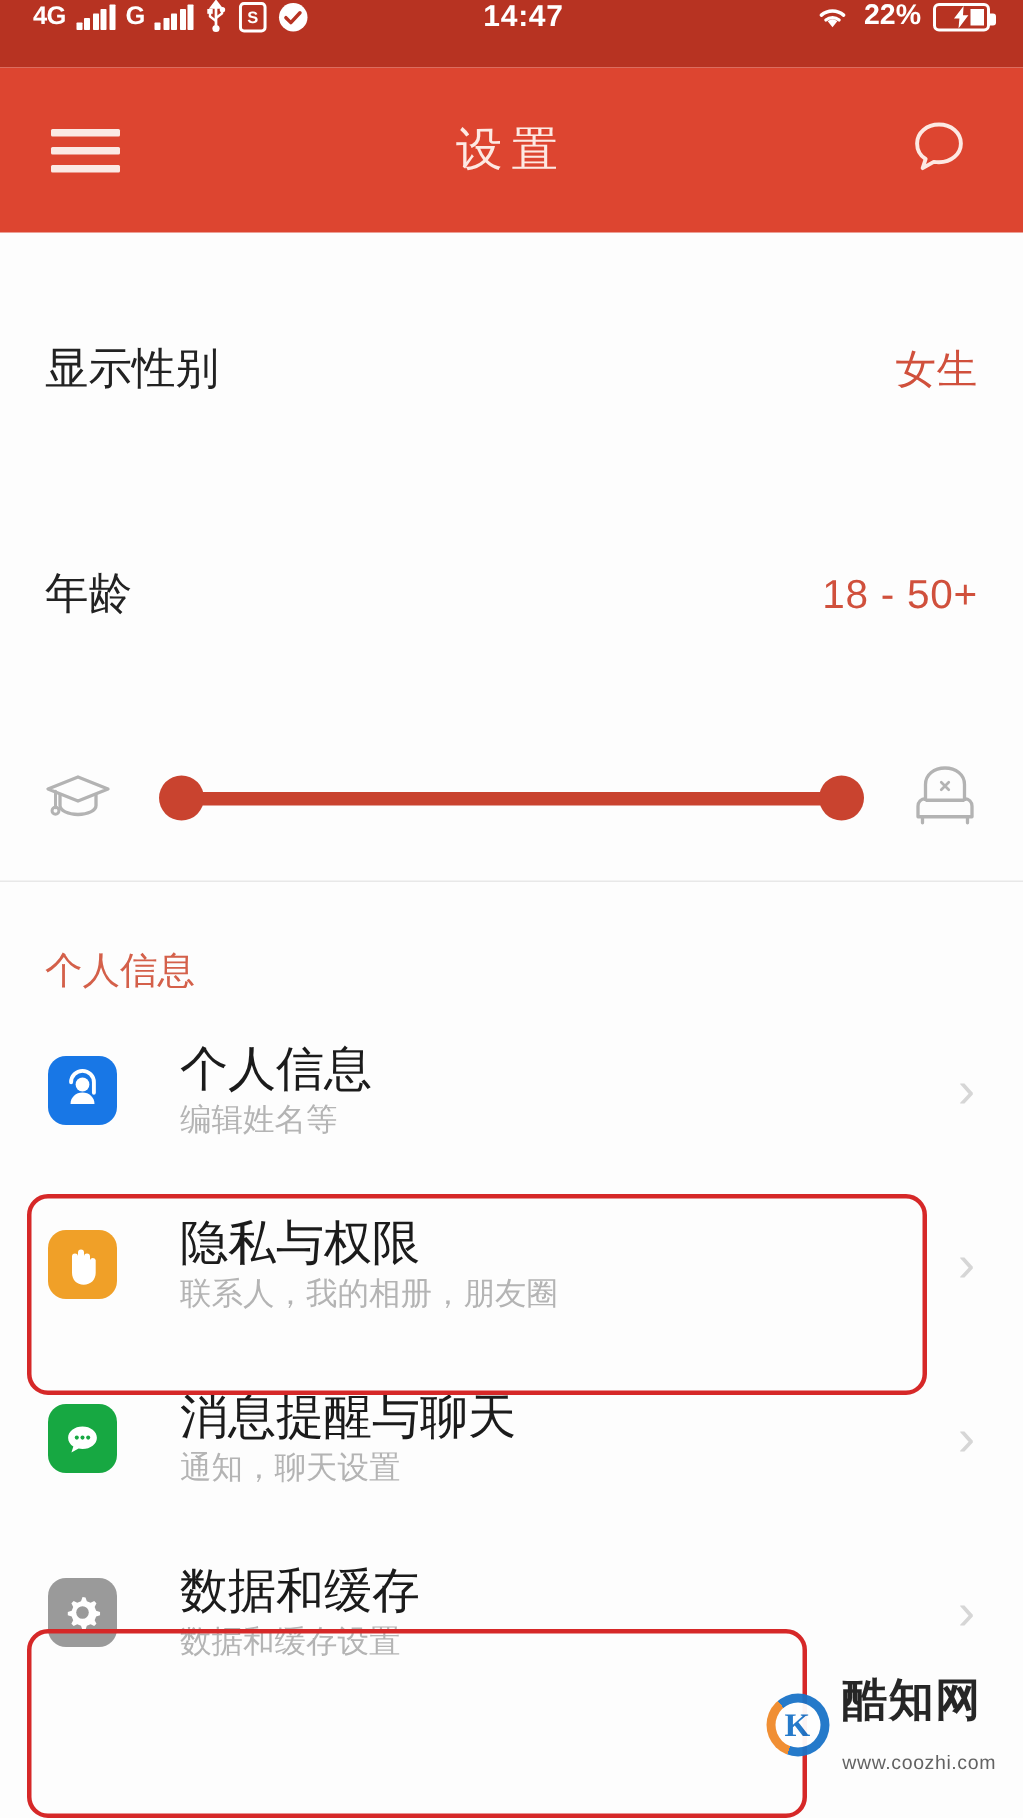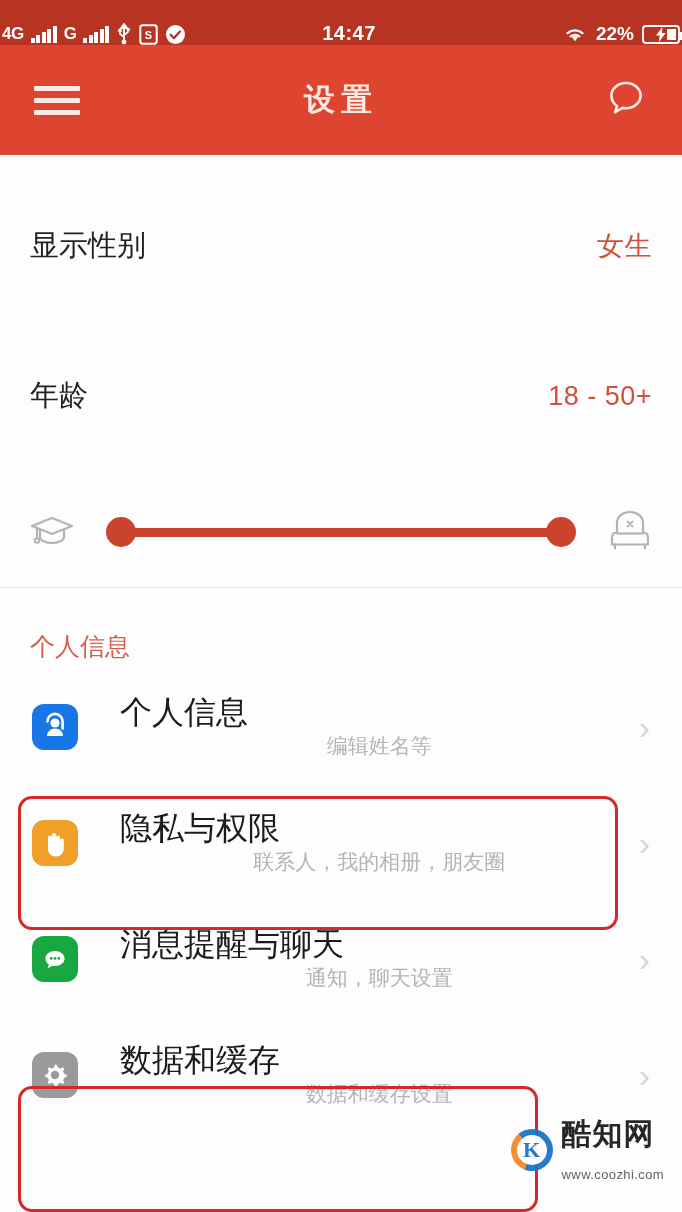--- a/index.html
+++ b/index.html
@@ -5,22 +5,22 @@
   * { margin:0; padding:0; box-sizing:border-box; }
   html, body {
     width:682px; height:1212px;
     font-family:"Liberation Sans","DejaVu Sans",sans-serif;
     background:#ffffff; overflow:hidden;
   }
   #screen { position:relative; width:682px; height:1212px; background:#fdfdfd; }
 
   
   .statusbar {
-    height:45px; background:#b73322; display:flex; align-items:flex-end;
-    padding:0 2px; color:#fff; position:relative;
+    height:45px; background:#b73322; display:flex; align-items:flex-start;
+    padding:0 22px; color:#fff; position:relative;
   }
   .sb-left { display:flex; align-items:center; gap:7px; }
   .sb-net { font-size:17px; font-weight:bold; letter-spacing:-0.5px; }
   .bars { display:flex; align-items:flex-end; gap:1.5px; height:17px; }
   .bars i { display:block; width:4px; background:#fff; border-radius:.5px; }
   .bars i:nth-child(1){height:5px;} .bars i:nth-child(2){height:8px;}
   .bars i:nth-child(3){height:11px;} .bars i:nth-child(4){height:14px;}
   .bars i:nth-child(5){height:17px;}
   .sb-icon { display:flex; align-items:center; justify-content:center; }
   .sb-clock {
@@ -46,21 +46,21 @@
   .appbar {
     height:110px; background:#dd4530; display:flex; align-items:center;
     padding:0 34px; position:relative;
   }
   .hamburger { width:46px; cursor:pointer; }
   .hamburger span {
     display:block; height:5px; background:#fbe9e4; border-radius:1px; margin:7px 0;
   }
   .appbar-title {
     position:absolute; left:0; right:0; text-align:center;
-    color:#fde9e3; font-size:31px; letter-spacing:6px; pointer-events:none;font-weight:bold;
+    color:#fde9e3; font-size:31px; letter-spacing:6px; pointer-events:none;
   }
   .chat-btn { margin-left:auto; position:relative; z-index:2; cursor:pointer; }
 
   
   .section { background:#fdfdfd; }
   .prefs { padding:16px 30px; }
   .pref-row {
     display:flex; align-items:center; justify-content:space-between;
     height:150px;
   }
@@ -88,21 +88,21 @@
   .item {
     display:flex; align-items:center; height:116px; padding:0 14px;
     position:relative; background:#fdfdfd;
   }
   .item-icon {
     width:46px; height:46px; border-radius:12px; flex:0 0 46px;
     display:flex; align-items:center; justify-content:center;
   }
   .item-text { margin-left:42px; flex:1; }
   .item-title { font-size:32px; color:#1b1b1b; line-height:1.18; }
-  .item-sub { font-size:21px; color:#b4b4b4; margin-top:1px;text-align:center; }
+  .item-sub { font-size:21px; color:#b4b4b4; margin-top:1px; }
   .chev { color:#d6d6d6; font-size:34px; font-weight:300; line-height:1; }
 
   
   .hl {
     position:absolute; border:3px solid #d62828; border-radius:14px;
     pointer-events:none; z-index:5;
   }
   #hl-privacy { left:18px; top:796px; width:600px; height:134px; }
   #hl-data    { left:18px; top:1086px; width:520px; height:126px;
                 border-bottom-color:#d62828; }

